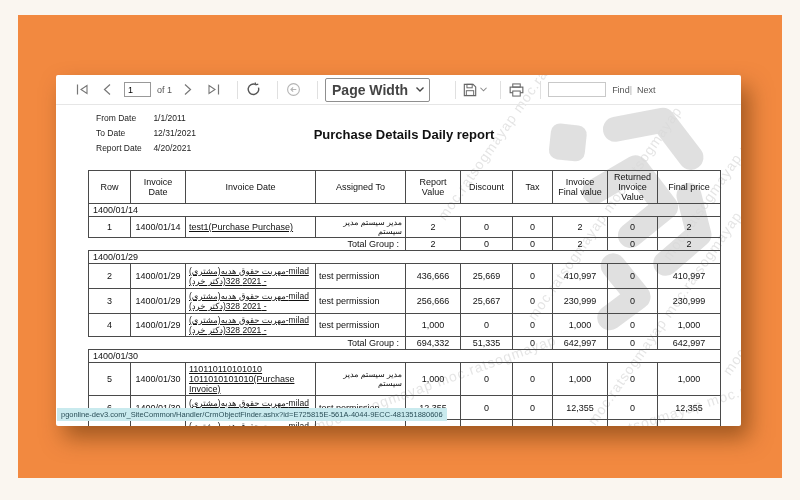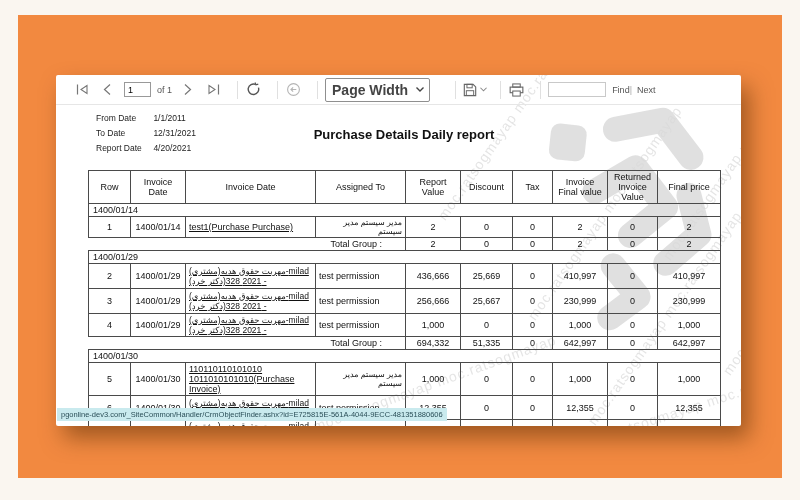--- a/index.html
+++ b/index.html
@@ -51,21 +51,21 @@
   .find-sep { color:#aaa; margin-right:5px; }
   
   .content { position:absolute; inset:0; z-index:1; }
   .hdr-field { position:absolute; font-size:8.5px; color:#222; }
   .hdr-label { display:inline-block; width:55px; }
   .report-title { position:absolute; left:32px; top:52px; width:632px; text-align:center; font-size:13px; font-weight:bold; color:#111; }
   table.rpt { position:absolute; left:32px; top:95px; width:632px; border-collapse:collapse; table-layout:fixed; font-size:9px; color:#111; }
   .rpt th, .rpt td { border:1px solid #4a4a4a; padding:1px 3px; text-align:center; font-weight:normal; overflow:hidden; }
   .rpt th { font-size:9px; }
   .rpt td.band { text-align:left; padding-left:4px; border:1px solid #4a4a4a; }
-  .rpt td.tg-label { border:none; text-align:right; padding-right:23px; }
+  .rpt td.tg-label { border:none; text-align:right; padding-right:6px; }
   .rpt a.lnk { color:#111; text-decoration:underline; cursor:pointer; }
   .rpt td.linkcell { text-align:left; }
   .rpt td.fa-link { direction:rtl; text-align:left; font-size:8.5px; }
   .rpt td.fa { direction:rtl; text-align:right; font-size:8px; }
   .rpt td.assigned-en { text-align:left; }
   
   .status-tip {
     position:absolute; left:1px; top:333px; z-index:3;
     background:#C9EAEE; color:#2b4f58;
     font-size:7.5px; padding:2px 4px; white-space:nowrap;

